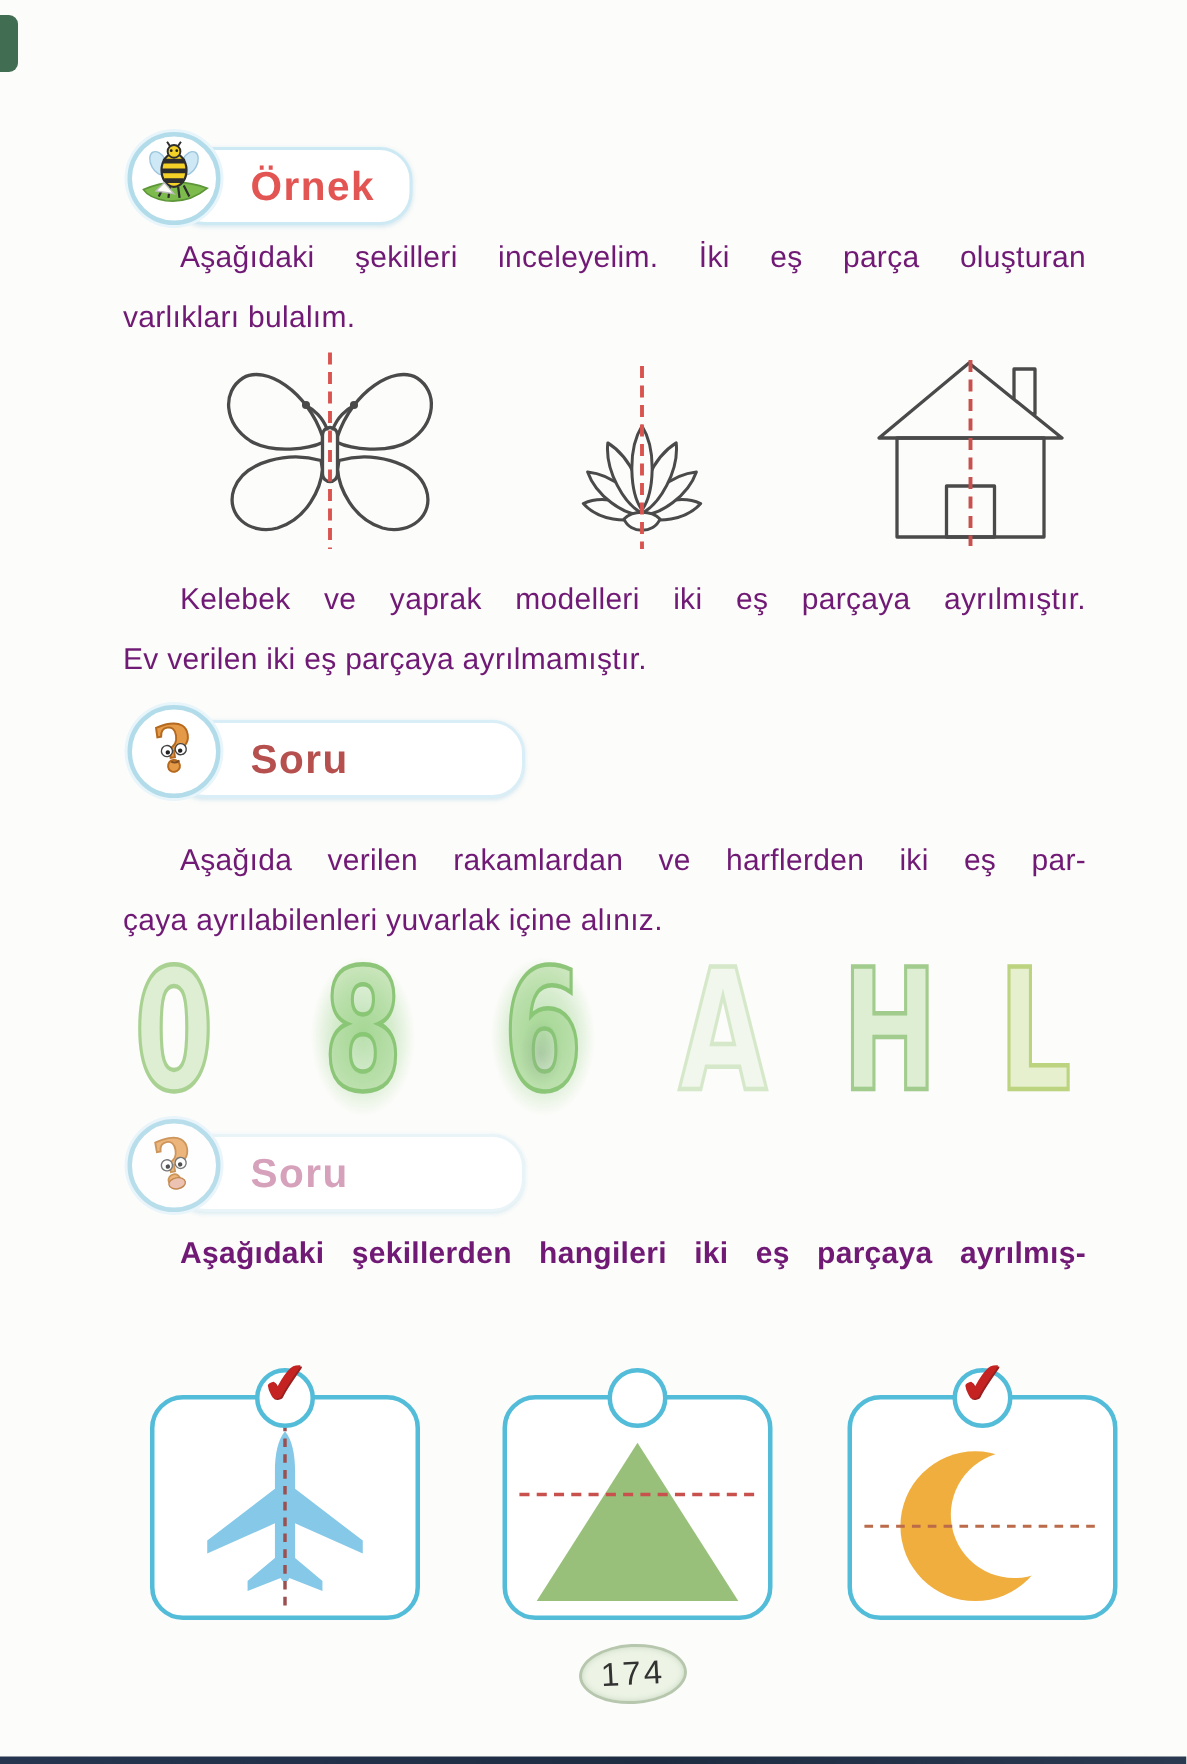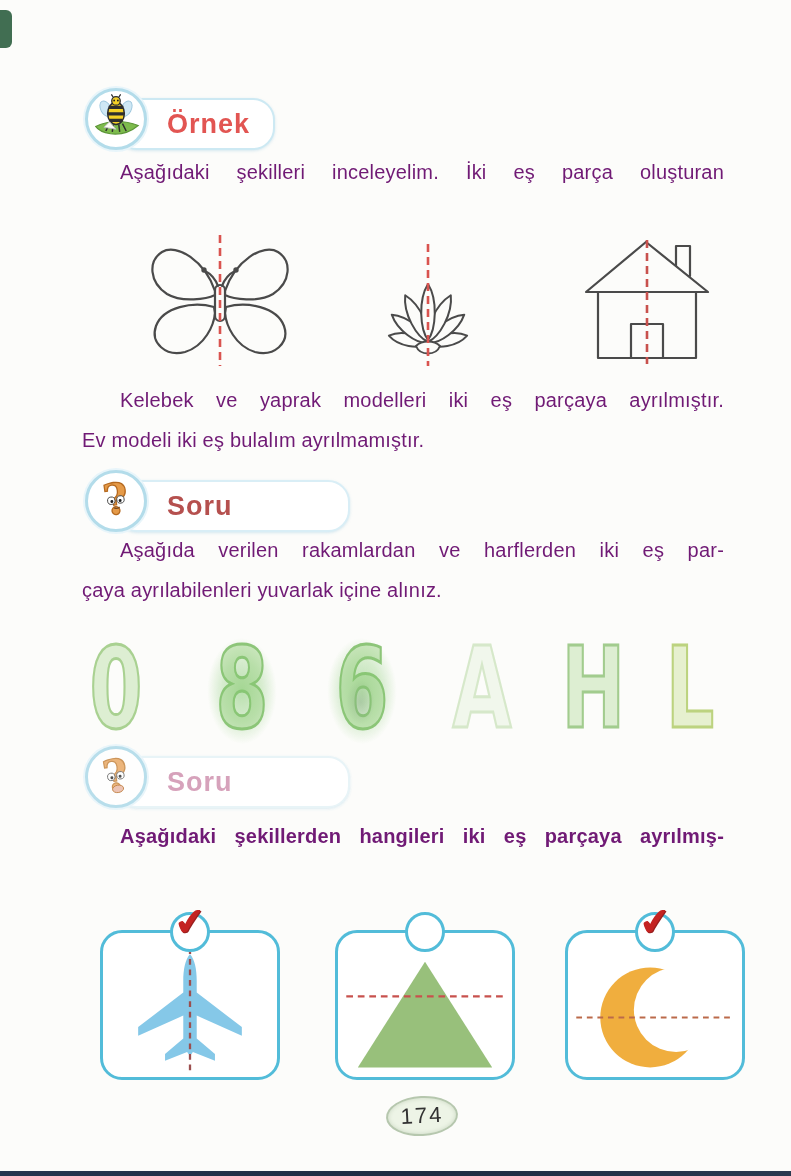--- a/index.html
+++ b/index.html
@@ -88,20 +88,21 @@
           <circle cx="29" cy="7" r="1" fill="#222"></circle>
         <path d="M24,3.5 L22,0.5 M30,3.5 L32,0.5" stroke="#2e2e2e" stroke-width="1.4"></path>
         <path d="M20,32 L16,40 M34,32 L38,40 M24,33 L23,41 M30,33 L31,41" stroke="#2e2e2e" stroke-width="1.6"></path>
         <path d="M20,30 L14,36 L27,38 Z" fill="#fdfdf5" stroke="#bbb" stroke-width="1"></path>
       </svg>
     </div>
   </div>
 
   <div class="para" style="top:152px;">
     <div class="jline ind">Aşağıdaki şekilleri inceleyelim. İki eş parça oluşturan</div>
+    <div>varlıkları bulalım.</div>
   </div>
 
   <div class="shape" style="left:135px;top:233px;">
     <svg width="170" height="135" viewBox="0 0 170 135">
       <g stroke="#4a4a4a" stroke-width="2.2" fill="#fcfcfa" stroke-linejoin="round" stroke-linecap="round">
         <path d="M80,58 C70,28 42,10 27,19 C13,28 14,49 32,61 C47,70 72,66 80,62 Z"></path>
         <path d="M90,58 C100,28 128,10 143,19 C157,28 156,49 138,61 C123,70 98,66 90,62 Z"></path>
         <path d="M79,74 C58,68 28,74 21,93 C15,110 31,124 50,119 C70,113 79,92 80,80 Z"></path>
         <path d="M91,74 C112,68 142,74 149,93 C155,110 139,124 120,119 C100,113 91,92 90,80 Z"></path>
         <rect x="80" y="52" width="10" height="36" rx="5"></rect>
@@ -137,42 +138,42 @@
         <path d="M10,60 L70,10 L132,60 Z" fill="#fcfcfa"></path>
         <rect x="22" y="60" width="98" height="66"></rect>
         <rect x="55" y="92" width="32" height="34"></rect>
       </g>
       <line x1="71" y1="8" x2="71" y2="132" stroke="#c8514d" stroke-width="2.6" stroke-dasharray="8,5"></line>
     </svg>
   </div>
 
   <div class="para" style="top:380px;">
     <div class="jline ind">Kelebek ve yaprak modelleri iki eş parçaya ayrılmıştır.</div>
-    <div>Ev modeli iki eş bulalım ayrılmamıştır.</div>
+    <div>Ev verilen iki eş parçaya ayrılmamıştır.</div>
   </div>
 
   <div class="sect-header" style="top:470px;">
     <div class="hdr-pill soru">
       <span class="hdr-label soru1">Soru</span>
     </div>
     <div class="hdr-circle">
       <svg width="50" height="50" viewBox="0 0 54 54">
         <g transform="rotate(-8 27 27)">
           <text x="27" y="41" font-size="46" font-weight="bold" text-anchor="middle" font-family="DejaVu Serif, serif" fill="#e59a48" stroke="#b5691f" stroke-width="1.4">?</text>
           <circle cx="22" cy="26" r="4" fill="#fff" stroke="#444" stroke-width="1"></circle>
           <circle cx="32" cy="26" r="4" fill="#fff" stroke="#444" stroke-width="1"></circle>
           <circle cx="22.5" cy="27" r="1.6" fill="#222"></circle>
             <circle cx="31.5" cy="27" r="1.6" fill="#222"></circle>
           <path d="M24,34 Q27,36 30,34" stroke="#7a4a20" stroke-width="1.4" fill="none"></path>
         </g>
       </svg>
     </div>
   </div>
 
-  <div class="para" style="top:530px;">
+  <div class="para" style="top:554px;">
     <div class="jline ind">Aşağıda verilen rakamlardan ve harflerden iki eş par-</div>
     <div>çaya ayrılabilenleri yuvarlak içine alınız.</div>
   </div>
 
   <div>
     <span class="char" style="left:71px;top:638px;">0</span>
     <span class="char marked" style="left:197px;top:638px;">8</span>
     <span class="char marked gray" style="left:317px;top:638px;">6</span>
     <span class="char faded" style="left:437px;top:638px;">A</span>
     <span class="char light" style="left:547px;top:638px;">H</span>

